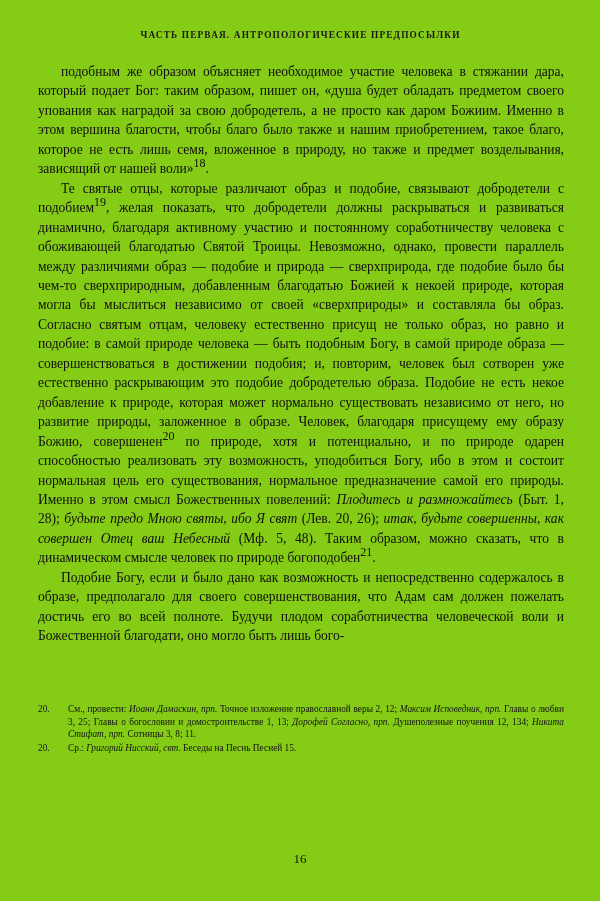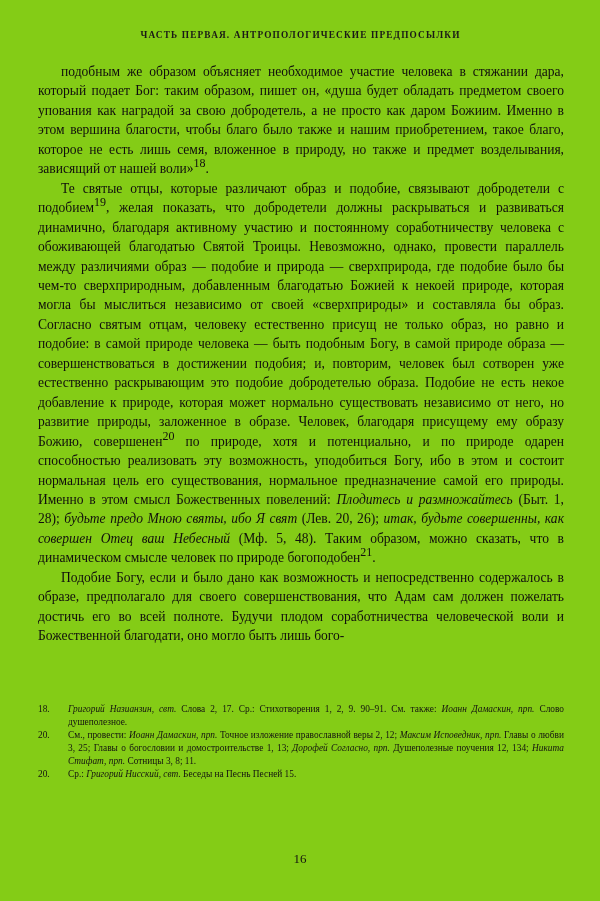--- a/index.html
+++ b/index.html
@@ -116,24 +116,20 @@
     <p class="para"><span>подобным же образом объясняет необходимое участие человека в стяжании дара, который подает Бог: таким образом, пишет он, «душа будет обладать предметом своего упования как наградой за свою добродетель, а не просто как даром Божиим. Именно в этом вершина благости, чтобы благо было также и нашим приобретением, такое благо, которое не есть лишь семя, вложенное в природу, но также и предмет возделывания, зависящий от нашей воли»</span><sup class="fn">18</sup><span>.</span></p>
 
     <p class="para"><span>Те святые отцы, которые различают образ и подобие, связывают добродетели с подобием</span><sup class="fn">19</sup><span>, желая показать, что добродетели должны раскрываться и развиваться динамично, благодаря активному участию и постоянному соработничеству человека с обоживающей благодатью Святой Троицы. Невозможно, однако, провести параллель между различиями образ — подобие и природа — сверхприрода, где подобие было бы чем-то сверхприродным, добавленным благодатью Божией к некоей природе, которая могла бы мыслиться независимо от своей «сверхприроды» и составляла бы образ. Согласно святым отцам, человеку естественно присущ не только образ, но равно и подобие: в самой природе человека — быть подобным Богу, в самой природе образа — совершенствоваться в достижении подобия; и, повторим, человек был сотворен уже естественно раскрывающим это подобие добродетелью образа. Подобие не есть некое добавление к природе, которая может нормально существовать независимо от него, но развитие природы, заложенное в образе. Человек, благодаря присущему ему образу Божию, совершенен</span><sup class="fn">20</sup><span> по природе, хотя и потенциально, и по природе одарен способностью реализовать эту возможность, уподобиться Богу, ибо в этом и состоит нормальная цель его существования, нормальное предназначение самой его природы. Именно в этом смысл Божественных повелений: </span><i>Плодитесь и размножайтесь</i><span> (Быт. 1, 28); </span><i>будьте предо Мною святы, ибо Я свят</i><span> (Лев. 20, 26); </span><i>итак, будьте совершенны, как совершен Отец ваш Небесный</i><span> (Мф. 5, 48). Таким образом, можно сказать, что в динамическом смысле человек по природе богоподобен</span><sup class="fn">21</sup><span>.</span></p>
 
     <p class="para"><span>Подобие Богу, если и было дано как возможность и непосредственно содержалось в образе, предполагало для своего совершенствования, что Адам сам должен пожелать достичь его во всей полноте. Будучи плодом соработничества человеческой воли и Божественной благодати, оно могло быть лишь бого-</span></p>
 
   </div>
 
   <div class="footnotes">
 
-    <div class="footnote">
-      <span class="fn-num">18.</span>
-      <span class="fn-text"><i>Григорий Назианзин, свт.</i><span> Слова 2, 17. Ср.: Стихотворения 1, 2, 9. 90–91. См. также: </span><i>Иоанн Дамаскин, прп.</i><span> Слово душеполезное.</span></span>
-    </div>
 
     <div class="footnote">
       <span class="fn-num">20.</span>
       <span class="fn-text"><span>См., провести: </span><i>Иоанн Дамаскин, прп.</i><span> Точное изложение православной веры 2, 12; </span><i>Максим Исповедник, прп.</i><span> Главы о любви 3, 25; Главы о богословии и домостроительстве 1, 13; </span><i>Дорофей Согласно, прп.</i><span> Душеполезные поучения 12, 134; </span><i>Никита Стифат, прп.</i><span> Сотницы 3, 8; 11.</span></span>
     </div>
 
     <div class="footnote">
       <span class="fn-num">20.</span>
       <span class="fn-text"><span>Ср.: </span><i>Григорий Нисский, свт.</i><span> Беседы на Песнь Песней 15.</span></span>
     </div>

